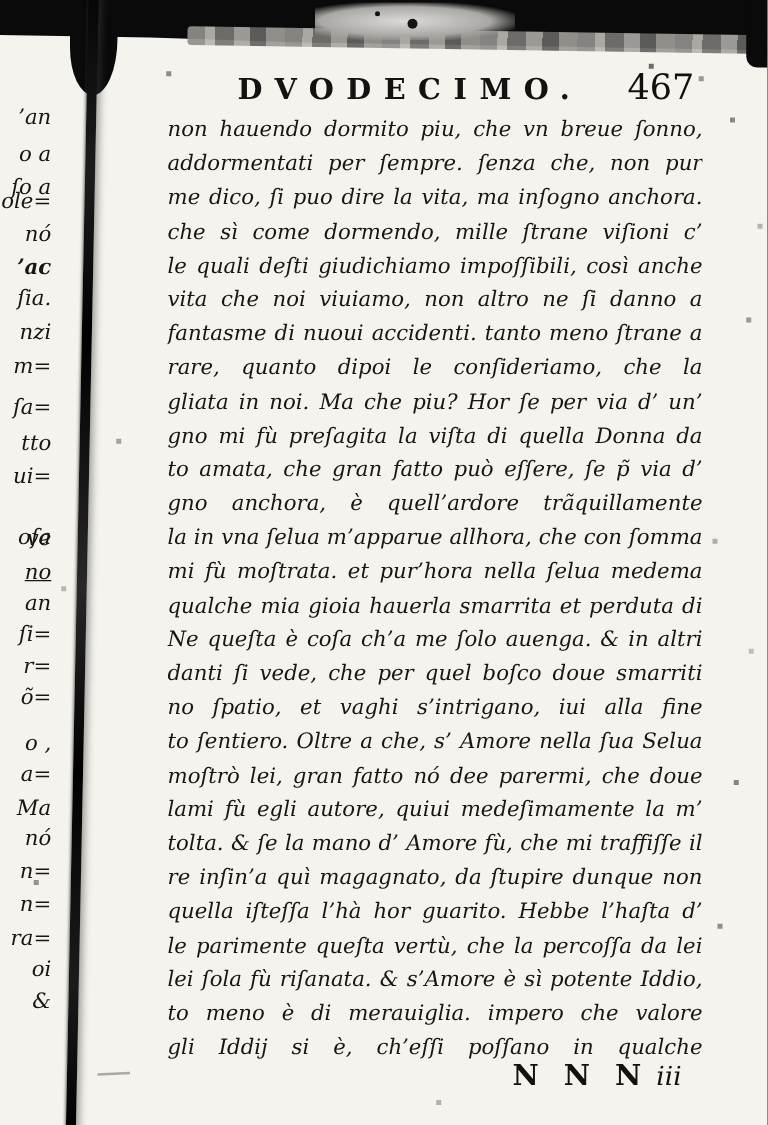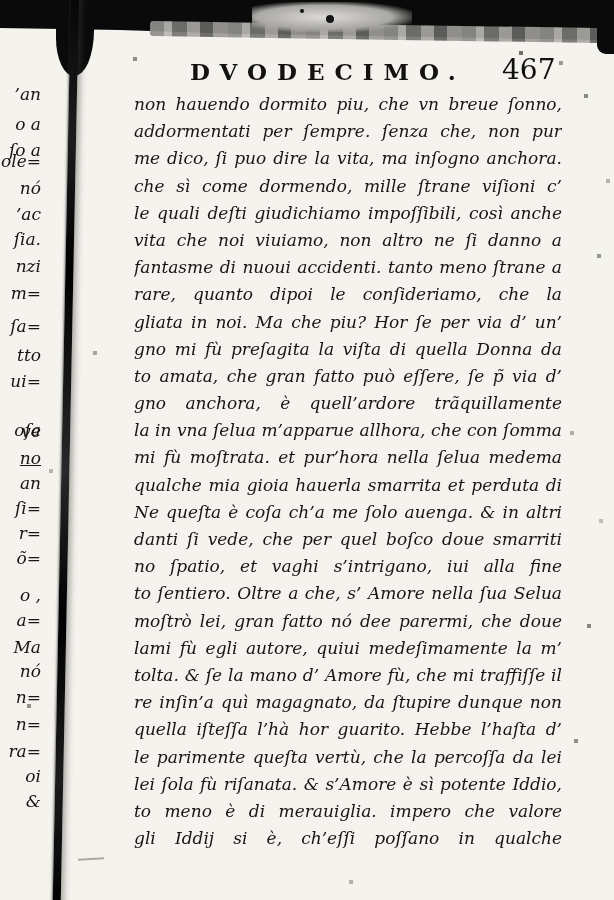--- a/index.html
+++ b/index.html
@@ -102,21 +102,21 @@
   <div class="gutter"></div>
   <div class="gutter-dash"></div>
   <div class="specks"></div>
 
   <div class="left-margin">
       <span class="margin-frag" style="top: 70px; margin-top: 44px;">o a</span>
       <span class="margin-frag" style="top: 84px;">’an</span>
       <span class="margin-frag" style="top: 124px; margin-top: 16px;">ſo a</span>
       <span class="margin-frag" style="top: 151px;">ole=</span>
       <span class="margin-frag" style="top: 178px;">nó</span>
-      <span class="margin-frag" style="top: 204px;">’ac</span>
+      <span class="margin-frag" style="top: 204px; font-weight: bold;">’ac</span>
       <span class="margin-frag" style="top: 229px;">ſia.</span>
       <span class="margin-frag" style="top: 256px;">nzi</span>
       <span class="margin-frag" style="top: 283px;">m=</span>
       <span class="margin-frag" style="top: 316px;">ſa=</span>
       <span class="margin-frag" style="top: 345px;">tto</span>
       <span class="margin-frag" style="top: 371px;">ui=</span>
       <span class="margin-frag" style="top: 396px; margin-top: 24px;">oſa</span>
       <span class="margin-frag" style="top: 421px;">ve</span>
       <span class="margin-frag" style="top: 448px; text-decoration: underline;">no</span>
       <span class="margin-frag" style="top: 473px;">an</span>
@@ -161,14 +161,17 @@
       <div class="text-line">lami fù egli autore, quiui medeſimamente la m’ habbi</div>
       <div class="text-line">tolta. &amp; ſe la mano d’ Amore fù, che mi traffiſſe il cuo=</div>
       <div class="text-line">re inſin’a quì magagnato, da ſtupire dunque non è, ſe</div>
       <div class="text-line">quella iſteſſa l’hà hor guarito. Hebbe l’haſta d’ Acchil=</div>
       <div class="text-line">le parimente queſta vertù, che la percoſſa da lei fatta, da</div>
       <div class="text-line">lei ſola fù riſanata. &amp; s’Amore è sì potente Iddio, tan=</div>
       <div class="text-line">to meno è di merauiglia. impero che valore proprio de</div>
       <div class="text-line">gli Iddij si è, ch’eſſi poſſano in qualche tribulatione te=</div>
     </div>
 
+  <div class="signature">
+    <span class="sig-caps">N N N</span><span class="sig-roman">iii</span>
+  </div>
 
 </div>
 
 </body></html>

